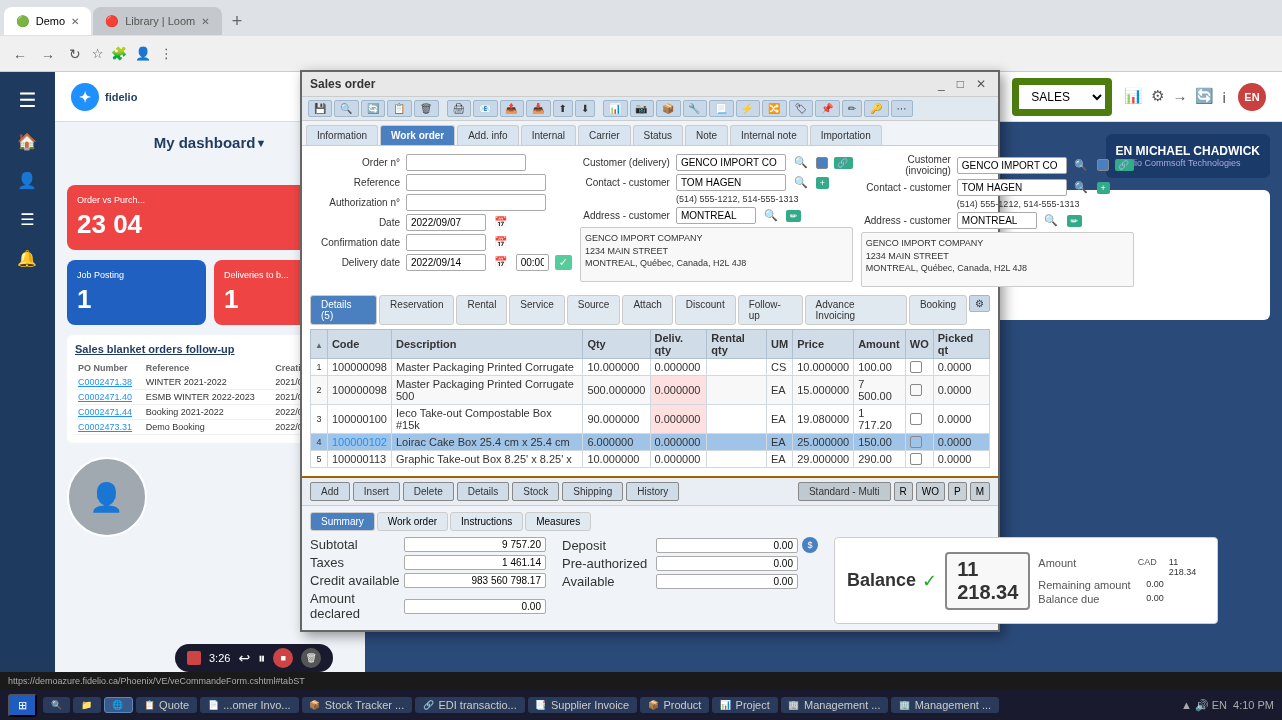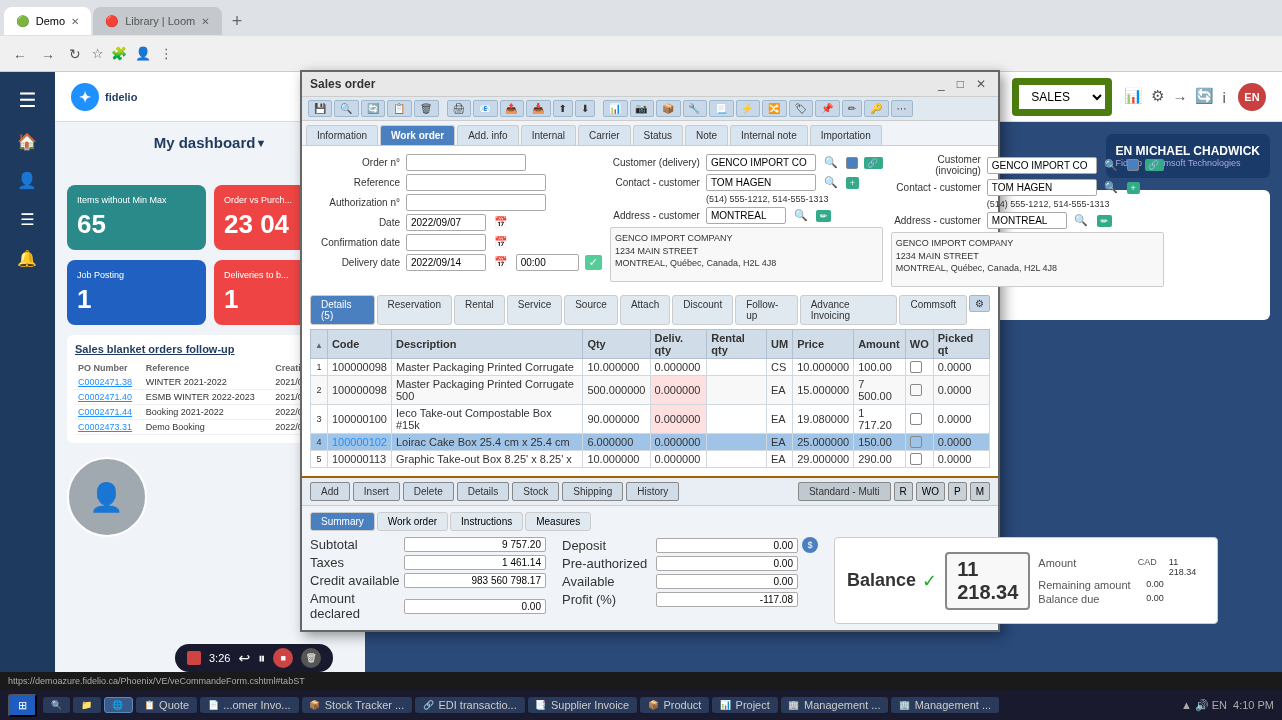--- a/index.html
+++ b/index.html
@@ -235,24 +235,20 @@
 
     <div class="dashboard-area">
 
       <div class="left-panel">
         <div class="panel-header">
           <span class="panel-title">My dashboard</span>
           <span class="panel-arrow">▼</span>
         </div>
 
         <div class="widget-row">
-          <div class="widget widget-teal">
-            <div class="widget-title">Items without Min Max</div>
-            <div class="widget-num">65</div>
-          </div>
           <div class="widget widget-orange">
             <div class="widget-title">Order vs Purch...</div>
             <div class="widget-num">23 04</div>
           </div>
         </div>
 
         <div class="widget-row">
           <div class="widget widget-blue">
             <div class="widget-title">Job Posting</div>
             <div class="widget-num">1</div>
@@ -428,21 +424,21 @@
         </div>
         <div class="form-row">
           <span class="form-label">Confirmation date</span>
           <input class="form-input w80" type="text" style="">
           <button class="icon-btn">📅</button>
         </div>
         <div class="form-row">
           <span class="form-label">Delivery date</span>
           <input class="form-input w80" type="text" value="2022/09/14" style="">
           <button class="icon-btn">📅</button>
-          <input class="form-input" style="width: 63px;" type="text" value="00:00">
+          <input class="form-input" style="width: 33px;" type="text" value="00:00">
           <button class="icon-btn" style="background:#5c9; border-radius:2px; color:white; padding:1px 4px;">✓</button>
         </div>
       </div>
 
       <div class="form-col">
         <div class="form-row">
           <span class="form-label">Customer (delivery)</span>
           <input class="form-input w120" type="text" value="GENCO IMPORT CO" style="width: 110px;">
           <button class="icon-btn">🔍</button>
           <div class="checkbox checked"></div>
@@ -500,21 +496,21 @@
     <div class="subtab-strip">
       <div class="subtab active">Details (5)</div>
       <div class="subtab">Reservation</div>
       <div class="subtab">Rental</div>
       <div class="subtab">Service</div>
       <div class="subtab">Source</div>
       <div class="subtab">Attach</div>
       <div class="subtab">Discount</div>
       <div class="subtab">Follow-up</div>
       <div class="subtab">Advance Invoicing</div>
-      <div class="subtab">Commsoft</div>
+      <div class="subtab">Booking</div>
       <div style="margin-left:auto;">
         <button class="toolbar-btn">⚙</button>
       </div>
     </div>
 
     <table class="details-table">
       <thead>
         <tr>
           <th><span class="sort-arrow">▲</span></th>
           <th>Code</th>
@@ -661,24 +657,20 @@
           <button class="icon-btn" style="background:#4a7fc0; color:white; border-radius:50%; width:16px; height:16px; display:flex; align-items:center; justify-content:center; font-size:9px;">$</button>
         </div>
         <div class="summary-row">
           <span class="summary-label">Pre-authorized</span>
           <input class="summary-val" type="text" value="0.00" style="">
         </div>
         <div class="summary-row">
           <span class="summary-label">Available</span>
           <input class="summary-val" type="text" value="0.00" style="">
         </div>
-        <div class="summary-row">
-          <span class="summary-label">Profit (%)</span>
-          <input class="summary-val" type="text" value="-117.08" style="">
-        </div>
       </div>
 
       <div class="balance-section">
         <div style="display:flex; align-items:center; gap:6px;">
           <span class="balance-title">Balance</span>
           <span class="balance-check">✓</span>
         </div>
         <div class="balance-amount">11 218.34</div>
         <div class="balance-rows">
           <div class="balance-row">

